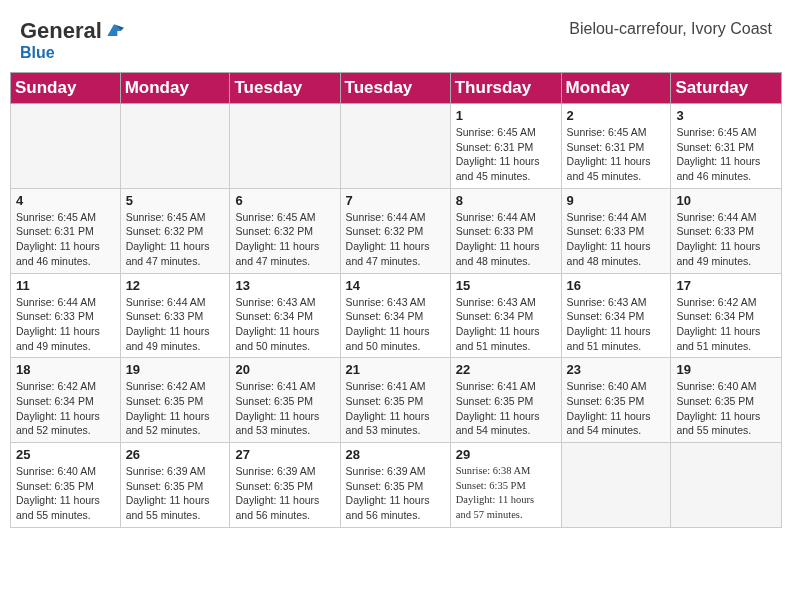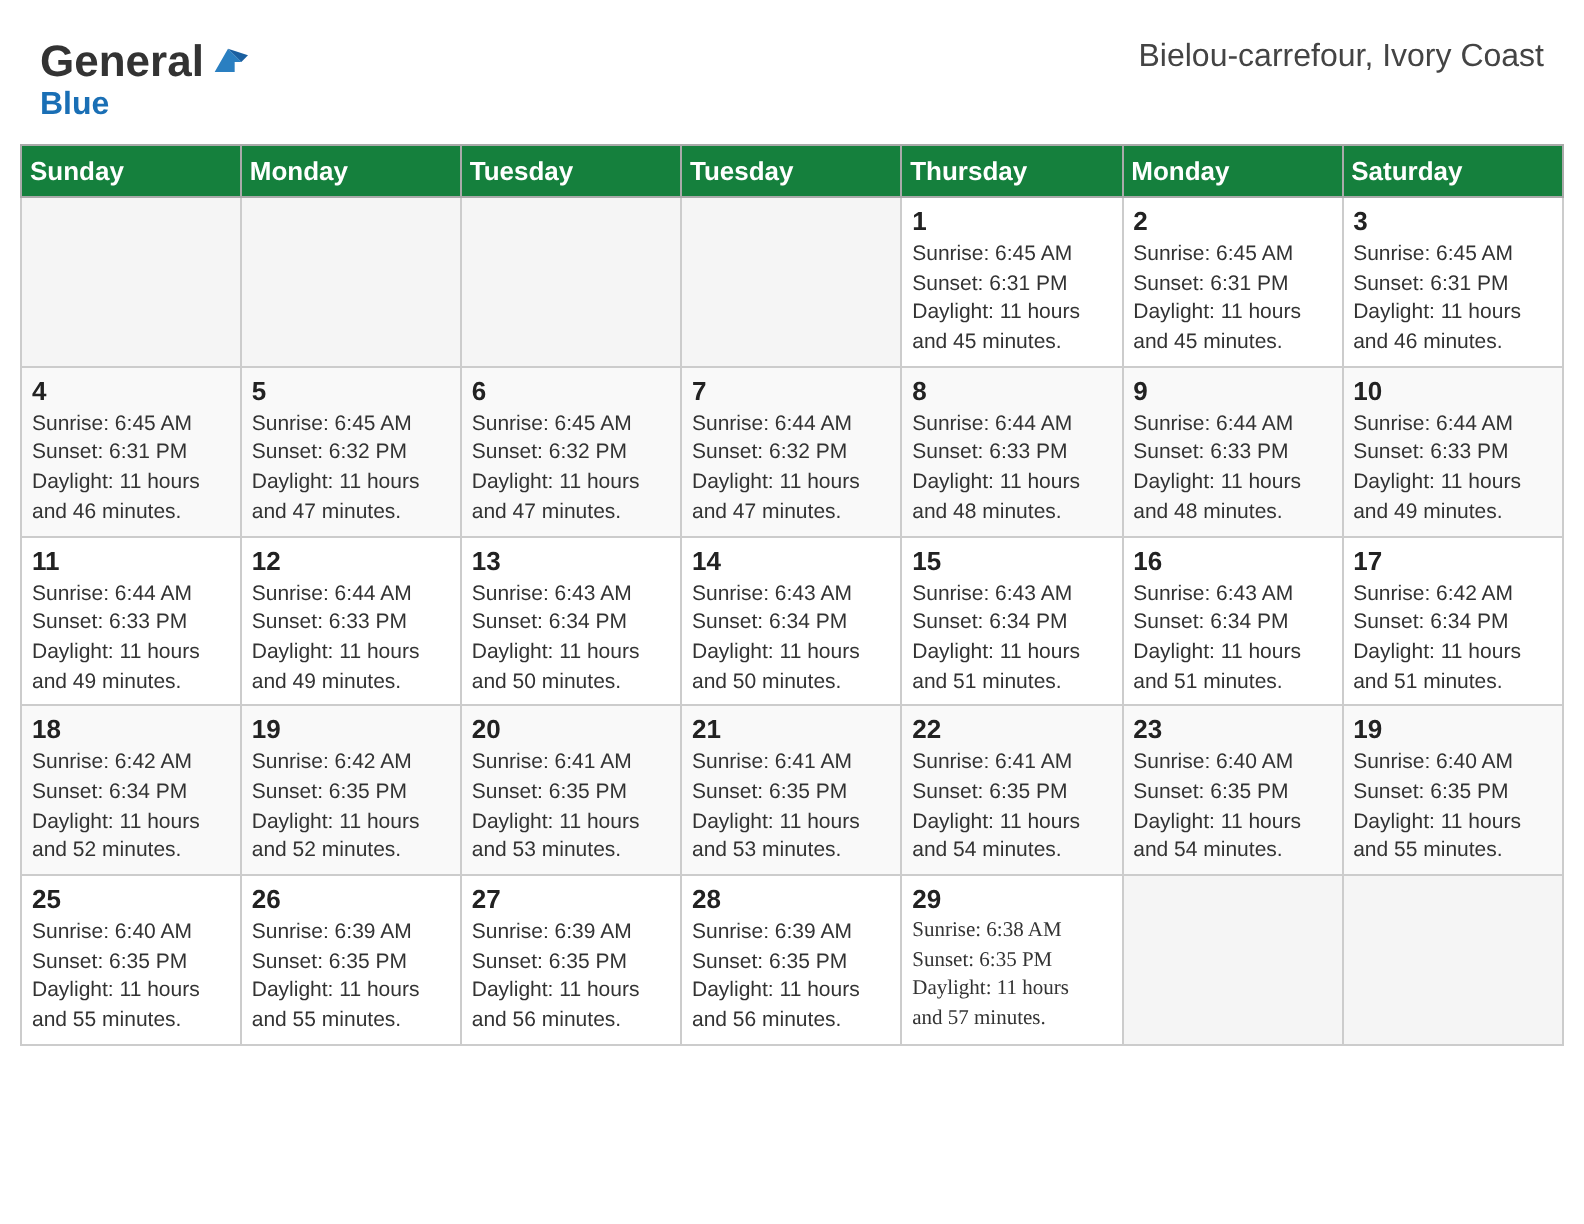--- a/index.html
+++ b/index.html
@@ -54,23 +54,23 @@
       color: #444;
       margin-top: 2px;
       text-align: center;
     }
     .calendar {
       width: 100%;
       border-collapse: collapse;
       margin-top: 6px;
     }
     .calendar th {
-      background: #15803d;
+      background: #be185d;
       color: #fff;
-      font-size: 13px;
+      font-size: 17px;
       font-weight: bold;
       padding: 5px 4px;
       text-align: left;
       border: 1px solid #aaa;
     }
     .calendar td {
       border: 1px solid #ccc;
       vertical-align: top;
       padding: 4px 5px;
       width: 113px;

